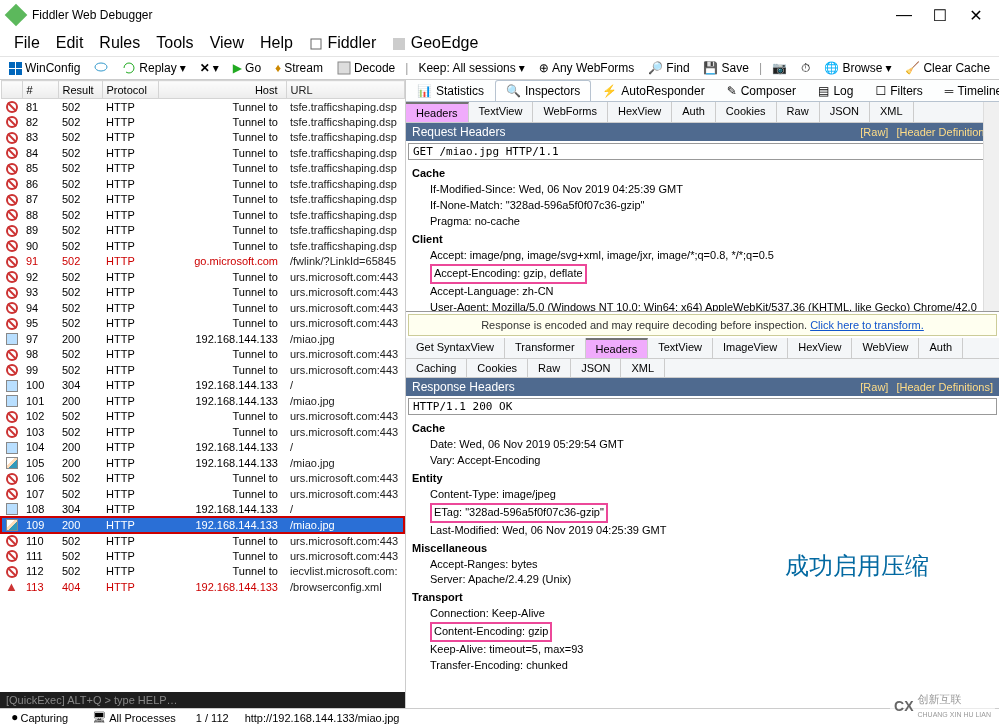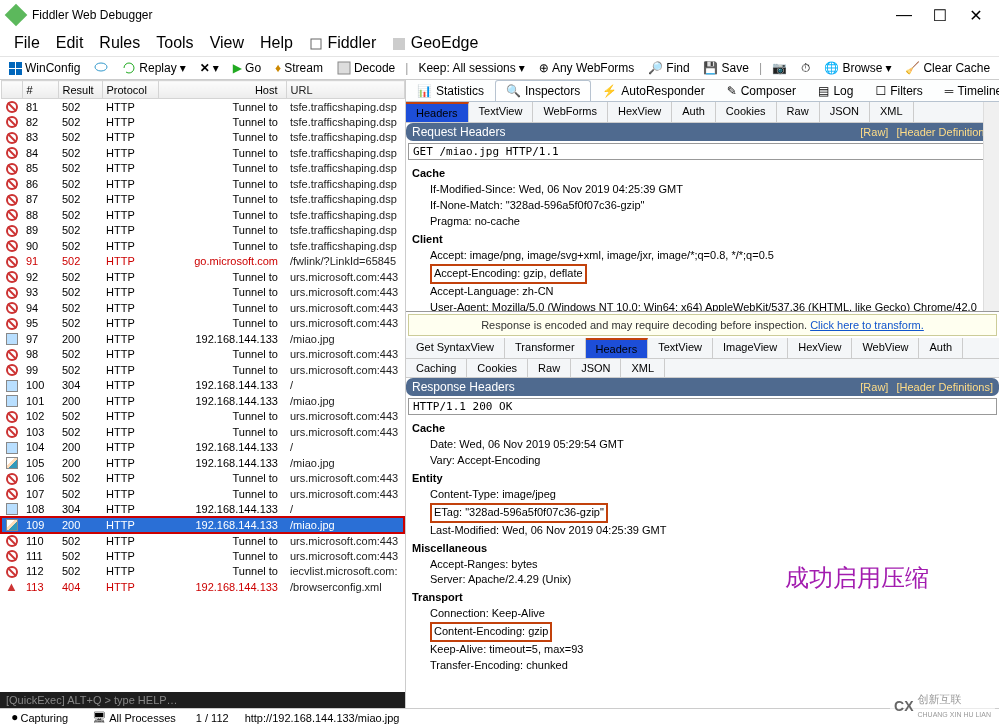--- a/index.html
+++ b/index.html
@@ -38,33 +38,33 @@
 .row-sel td { color: #fff !important; }
 .inner-red-box { border: 2px solid #c00; }
 .quickexec { background: #1e1e1e; color: #888; padding: 2px 6px; font-size: 11px; }
 .statusbar { display: flex; align-items: center; gap: 16px; padding: 2px 8px; font-size: 11px; border-top: 1px solid #ccc; height: 18px; }
 .right { flex: 1; display: flex; flex-direction: column; overflow: hidden; }
 .tabstrip { display: flex; border-bottom: 1px solid #b7c3d0; background: #fdfefe; }
 .tab { padding: 3px 10px; border: 1px solid transparent; border-bottom: none; display: inline-flex; align-items: center; gap: 4px; font-size: 12px; }
 .tab.active { border-color: #b7c3d0; background: #fff; border-radius: 3px 3px 0 0; }
 .subtabs { display: flex; background: #f4f6f8; border-bottom: 1px solid #ccc; }
 .subtab { padding: 3px 10px; font-size: 11px; border-right: 1px solid #ccc; }
-.subtab.active { background: #1d4ed8; border-top: 2px solid #c2410c; }
-.hdrsection { background: #4f6a8f; color: #fff; padding: 2px 6px; display: flex; justify-content: space-between; align-items: center; font-size: 12px; border-radius: 7px; }
+.subtab.active { background: #f0abfc; border-top: 2px solid #737373; }
+.hdrsection { background: #4f6a8f; color: #fff; padding: 2px 6px; display: flex; justify-content: space-between; align-items: center; font-size: 12px; }
 .hdrlinks { color: #fd8; font-size: 11px; }
 .hdrlinks span { margin-left: 8px; }
 .reqline { border: 1px solid #999; margin: 2px; padding: 1px 4px; font-family: Consolas, monospace; font-size: 11px; }
 .hdrtree { padding: 2px 6px 6px 6px; font-size: 11px; line-height: 1.45; overflow-y: auto; }
 .hdrtree .grp { font-weight: bold; margin-top: 2px; }
 .hdrtree .item { padding-left: 18px; }
-.highlight { border: 2px solid #c2410c; display: inline-block; padding: 0 2px; }
+.highlight { border: 2px solid #ec4899; display: inline-block; padding: 0 2px; }
 .banner { background: #fffff0; border: 1px solid #cc9; margin: 2px; padding: 4px; text-align: center; font-size: 11px; color: #333; }
 .banner a { color: #1155cc; text-decoration: underline; }
 .scrollhint { position: absolute; right: 0; top: 0; bottom: 0; width: 16px; background: #f0f0f0; border-left: 1px solid #ddd; }
-.red-annot { position: absolute; right: 70px; top: 550px; color: #a21caf; font-size: 24px; font-family: SimSun, serif; margin-top: 12px; }
+.red-annot { position: absolute; right: 70px; top: 550px; color: #0369a1; font-size: 24px; font-family: SimSun, serif; }
 .watermark { position: absolute; right: 4px; bottom: 4px; font-size: 11px; color: #999; display: flex; align-items: center; gap: 4px; background: rgba(255,255,255,0.6); padding: 2px 4px; }
 .watermark .cx { font-weight: bold; color: #666; font-size: 14px; }
 .panel { position: relative; display:flex; flex-direction:column; }
 .panel.top { height: 210px; border-bottom: 1px solid #999; }
 .panel.bot { flex: 1; }
 svg.ico16 { width:14px; height:14px; vertical-align: middle; }
 .col-ico{width:18px;text-align:center;}
 </style>
 </head>
 <body>

